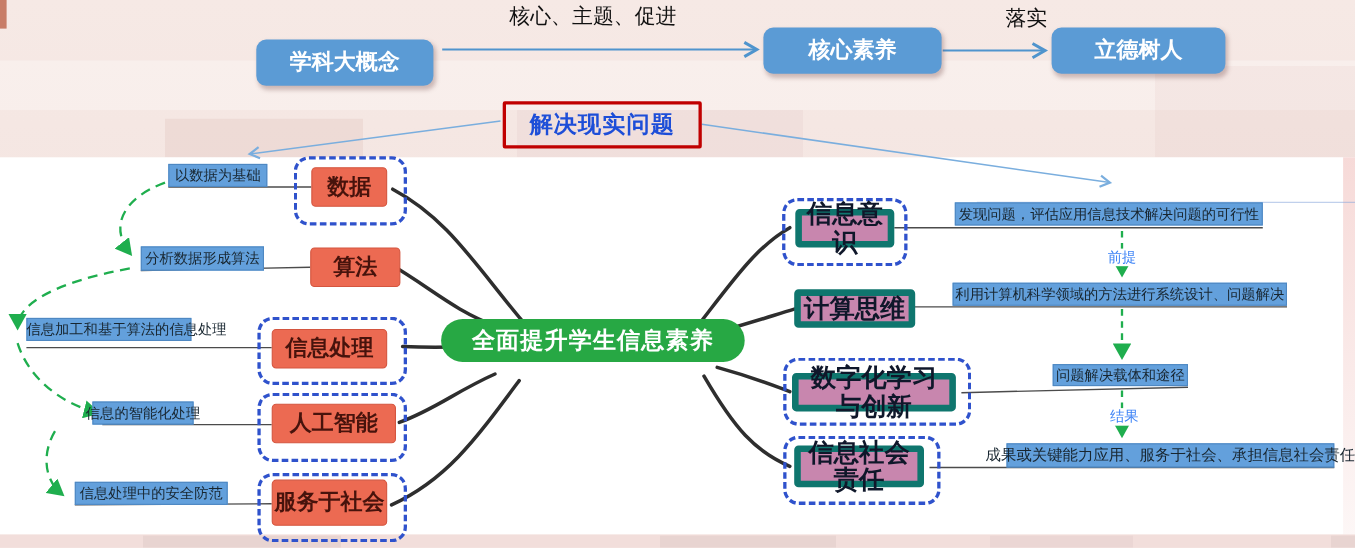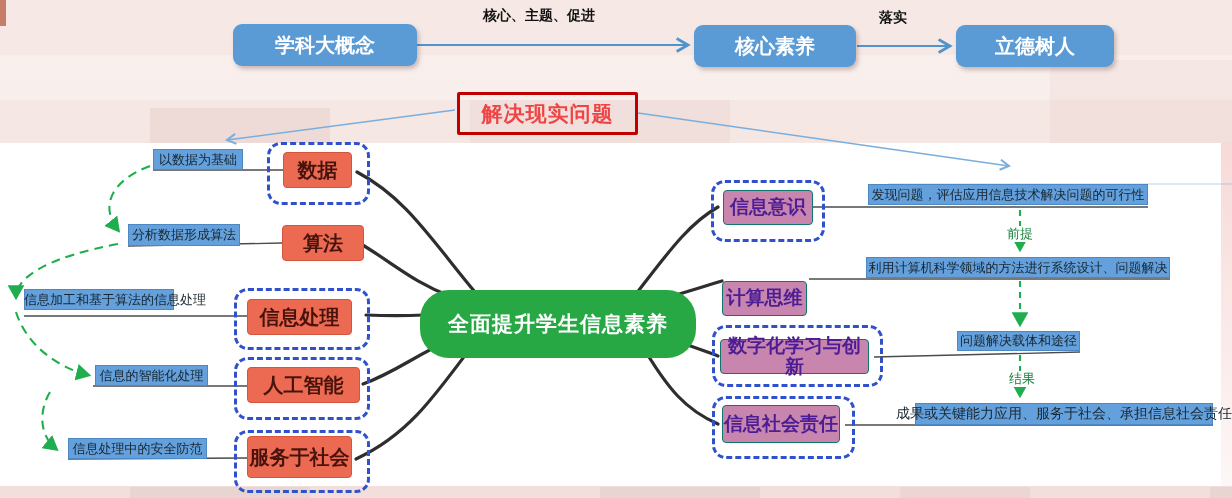--- a/index.html
+++ b/index.html
@@ -18,33 +18,33 @@
     background:linear-gradient(180deg,rgba(246,216,214,.95),rgba(246,222,220,.25));}
   .bottom-band{left:0;top:486px;width:1232px;height:12px;background:#f2dedb;}
   .bottom-block{top:487px;height:11px;background:rgba(120,90,90,.07);}
 
   svg.layer{position:absolute;left:0;top:0;z-index:2;}
 
   .node{z-index:3;display:flex;align-items:center;justify-content:center;
     box-sizing:border-box;text-align:center;line-height:1.1;}
   .top-box{background:#5b9bd5;color:#fff;font-weight:bold;font-size:20px;
     border-radius:9px;box-shadow:2px 3px 4px rgba(120,80,80,.35);}
-  .flow-label{color:#111;font-weight:bold;font-size:14px;background:transparent;}
-  .problem-box{border:3px solid #c00000;color:#ef4444;font-weight:bold;font-size:21px;
+  .flow-label{color:#111;font-weight:normal;font-size:19px;background:transparent;}
+  .problem-box{border:3px solid #c00000;color:#1d4ed8;font-weight:bold;font-size:21px;
     background:transparent;border-radius:2px;letter-spacing:1px;}
   .center-pill{background:#27a844;color:#fff;font-weight:bold;font-size:21px;
     border-radius:29px;letter-spacing:1px;}
   .topic{font-weight:bold;border-radius:4px;}
   .topic-left{background:#ec6a52;border:1px solid #d4553f;color:#47130c;font-size:20px;}
-  .topic-right{background:#c886ae;border:1px solid #0f766e;color:#4c1d95;font-size:19px;}
+  .topic-right{background:#c886ae;border:6px solid #0f766e;color:#0f172a;font-size:23px;}
   .dash-frame{border:3px dashed #2f52cc;border-radius:14px;background:transparent;z-index:2;}
   .note{background:#63a0dc;border:1px solid #4e88c2;color:#182630;font-size:13px;
     z-index:3;display:flex;align-items:center;justify-content:center;box-sizing:border-box;
     white-space:nowrap;}
-  .flow-step{color:#15803d;font-size:13px;background:#ffffff;z-index:3;
+  .flow-step{color:#3b82f6;font-size:13px;background:#ffffff;z-index:3;
     display:flex;align-items:center;justify-content:center;}
 </style>
 </head>
 <body>
 
 <div class="abs photo-band-light"></div>
 <div class="abs photo-block" style="left:150px;top:108px;width:180px;height:35px;"></div>
 <div class="abs photo-block" style="left:470px;top:100px;width:260px;height:43px;opacity:.6;"></div>
 <div class="abs photo-block" style="left:1050px;top:60px;width:182px;height:83px;opacity:.5;"></div>
 <div class="abs corner-mark"></div>
@@ -111,53 +111,53 @@
     <path d="M50 392 C 38 412, 40 436, 56 449" marker-end="url(#arrGreen)"></path>
   </g>
 
   <g stroke="#1fae4e" stroke-width="2.1" fill="none" stroke-dasharray="6 5">
     <line x1="1020" y1="210" x2="1020" y2="249" marker-end="url(#arrGreen)"></line>
     <line x1="1020" y1="281" x2="1020" y2="324" marker-end="url(#arrGreen)"></line>
     <line x1="1020" y1="355" x2="1020" y2="395" marker-end="url(#arrGreen)"></line>
   </g>
 </svg>
 
-<div class="abs node top-box" style="left:233px;top:24px;width:184px;height:42px;text-align:center;">学科大概念</div>
+<div class="abs node top-box" style="left:233px;top:36px;width:161px;height:42px;text-align:center;">学科大概念</div>
 <div class="abs node flow-label" style="left:435px;top:4px;width:208px;height:24px;">核心、主题、促进</div>
 <div class="abs node top-box" style="left:694px;top:25px;width:162px;height:42px;">核心素养</div>
-<div class="abs node flow-label" style="left:868px;top:6px;width:50px;height:24px;">落实</div>
+<div class="abs node flow-label" style="left:908px;top:6px;width:50px;height:24px;">落实</div>
 <div class="abs node top-box" style="left:956px;top:25px;width:158px;height:42px;">立德树人</div>
 
 <div class="abs node problem-box" style="left:457px;top:92px;width:181px;height:43px;">解决现实问题</div>
 
-<div class="abs node center-pill" style="left:420px;top:290px;width:276px;height:68px;">全面提升学生信息素养</div>
+<div class="abs node center-pill" style="left:401px;top:290px;width:276px;height:39px;">全面提升学生信息素养</div>
 
 <div class="abs dash-frame" style="left:267px;top:142px;width:97px;height:57px;"></div>
 <div class="abs dash-frame" style="left:234px;top:288px;width:130px;height:56px;"></div>
 <div class="abs dash-frame" style="left:234px;top:357px;width:130px;height:57px;"></div>
 <div class="abs dash-frame" style="left:234px;top:430px;width:130px;height:57px;"></div>
 
 <div class="abs node topic topic-left" style="left:283px;top:152px;width:69px;height:36px;">数据</div>
 <div class="abs node topic topic-left" style="left:282px;top:225px;width:82px;height:36px;">算法</div>
 <div class="abs node topic topic-left" style="left:247px;top:299px;width:105px;height:36px;">信息处理</div>
 <div class="abs node topic topic-left" style="left:247px;top:367px;width:113px;height:36px;">人工智能</div>
 <div class="abs node topic topic-left" style="left:247px;top:436px;width:105px;height:42px;">服务于社会</div>
 
 <div class="abs note" style="left:153px;top:149px;width:90px;height:21px;">以数据为基础</div>
 <div class="abs note" style="left:128px;top:224px;width:112px;height:22px;">分析数据形成算法</div>
 <div class="abs note" style="left:24px;top:289px;width:150px;height:21px;padding-left:32px;">信息加工和基于算法的信息处理</div>
-<div class="abs note" style="left:95px;top:365px;width:113px;height:21px;font-family:Liberation Serif, serif;">信息的智能化处理</div>
+<div class="abs note" style="left:84px;top:365px;width:92px;height:21px;font-family:Liberation Serif, serif;">信息的智能化处理</div>
 <div class="abs note" style="left:68px;top:438px;width:139px;height:21px;">信息处理中的安全防范</div>
 
 <div class="abs dash-frame" style="left:711px;top:180px;width:108px;height:56px;"></div>
 <div class="abs dash-frame" style="left:712px;top:325px;width:165px;height:56px;"></div>
 <div class="abs dash-frame" style="left:712px;top:396px;width:137px;height:57px;"></div>
 
 <div class="abs node topic topic-right" style="left:723px;top:190px;width:90px;height:35px;">信息意识</div>
-<div class="abs node topic topic-right" style="left:722px;top:281px;width:85px;height:35px;">计算思维</div>
+<div class="abs node topic topic-right" style="left:722px;top:263px;width:110px;height:35px;">计算思维</div>
 <div class="abs node topic topic-right" style="left:720px;top:339px;width:149px;height:35px;">数字化学习与创新</div>
 <div class="abs node topic topic-right" style="left:722px;top:405px;width:118px;height:38px;">信息社会责任</div>
 
 <div class="abs note" style="left:868px;top:184px;width:280px;height:21px;text-align:right;">发现问题，评估应用信息技术解决问题的可行性</div>
 <div class="abs note" style="left:866px;top:257px;width:304px;height:21px;">利用计算机科学领域的方法进行系统设计、问题解决</div>
 <div class="abs note" style="left:957px;top:331px;width:123px;height:20px;">问题解决载体和途径</div>
 <div class="abs note" style="left:915px;top:403px;width:298px;height:22px;font-size:14px;">成果或关键能力应用、服务于社会、承担信息社会责任</div>
 
 <div class="abs flow-step" style="left:1000px;top:226px;width:40px;height:16px;">前提</div>
 <div class="abs flow-step" style="left:1002px;top:371px;width:40px;height:16px;">结果</div>

